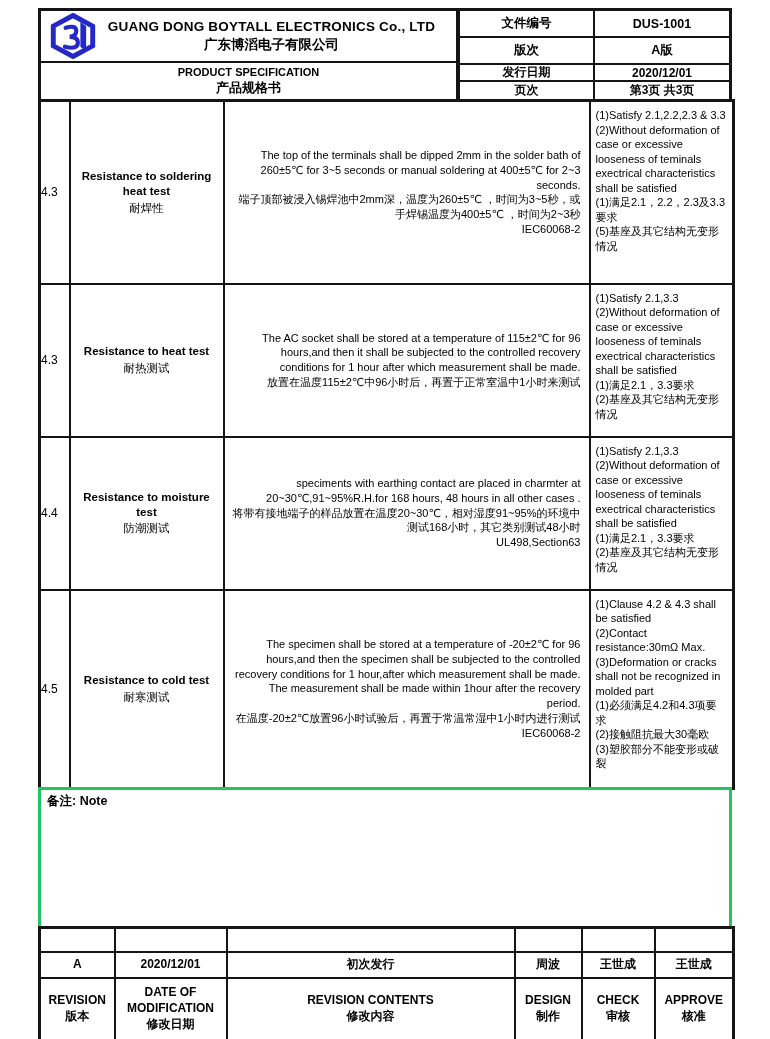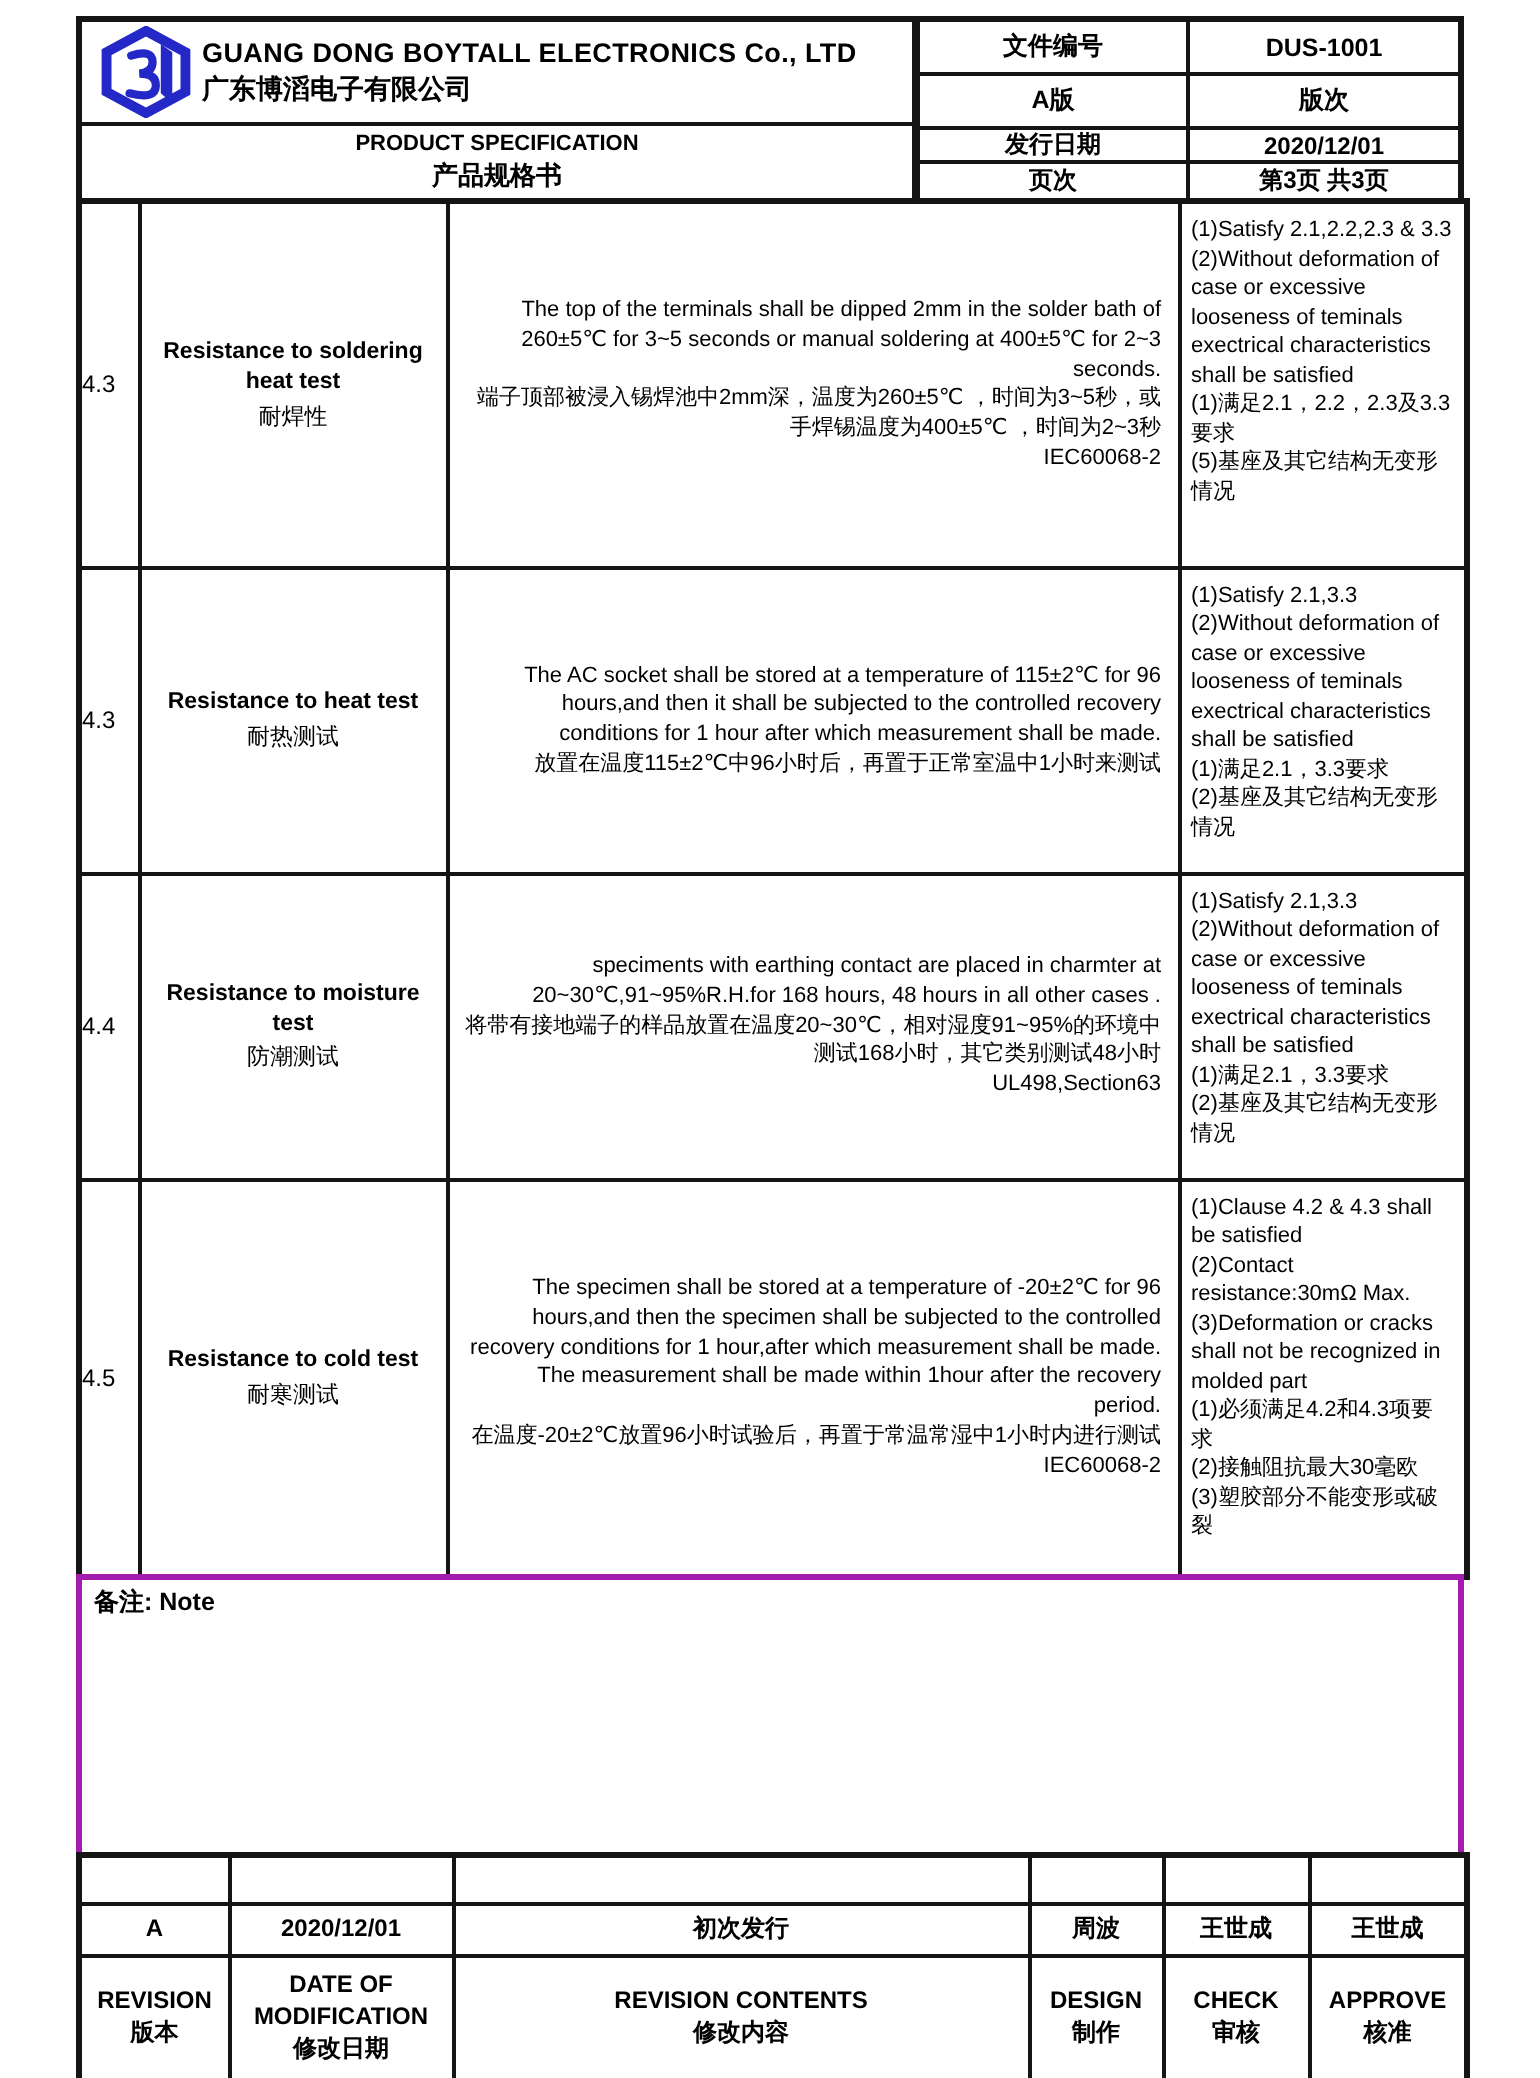--- a/index.html
+++ b/index.html
@@ -5,21 +5,21 @@
   * { margin:0; padding:0; box-sizing:border-box; }
   html,body { width:770px; height:1039px; background:#ffffff; color:#000;
               font-family:"Liberation Sans","DejaVu Sans",sans-serif; }
   .page { position:absolute; left:38px; top:8px; width:694px; }
 
   
   .header { display:flex; border:3px solid #151515; height:94px; background:#fff; }
   .header-left { width:417px; border-right:2px solid #151515; display:flex; flex-direction:column; }
   .company-row { height:52px; border-bottom:2px solid #151515; display:flex; align-items:center; padding:0 4px; }
   .logo-box { width:56px; display:flex; justify-content:center; align-items:center; }
-  .company-names { flex:1; text-align:left; padding-right:10px; }
+  .company-names { flex:1; text-align:center; padding-right:10px; }
   .company-en { font-weight:700; font-size:13.5px; letter-spacing:.2px; }
   .company-cn { font-weight:700; font-size:13.5px; margin-top:2px; }
   .title-row { flex:1; display:flex; flex-direction:column; justify-content:center; text-align:center; }
   .title-en { font-weight:700; font-size:11px; }
   .title-cn { font-weight:700; font-size:13px; margin-top:1px; }
   .header-right { flex:1; display:grid; grid-template-columns:135px 1fr; grid-template-rows:27px 27px 17px 17px; }
   .hcell { border-left:2px solid #151515; border-bottom:2px solid #151515;
            display:flex; align-items:center; justify-content:center;
            font-weight:700; font-size:12.5px; }
   .hcell.small { font-size:12px; }
@@ -36,21 +36,21 @@
   td.desc { vertical-align:middle; font-size:11px; line-height:1.34;
             padding:4px 8px; white-space:pre-line;text-align:right; }
   td.req  { vertical-align:top; font-size:11px; line-height:1.32;
             padding:6px 5px; white-space:pre-line; }
   tr.row-1 { height:183px; }
   tr.row-2 { height:153px; }
   tr.row-3 { height:153px; }
   tr.row-4 { height:199px; }
 
   
-  .note { margin-top:-3px; border:3px solid #a21caf; height:142px;
+  .note { margin-top:-3px; border:3px solid #22c55e; height:142px;
           padding:3px 6px; font-weight:700; font-size:12.5px; }
 
   
   .footer-table { border-collapse:collapse; table-layout:fixed; width:694px;
                   margin-top:-3px; border:3px solid #151515; }
   .footer-table td { border:2px solid #151515; text-align:center; vertical-align:middle;
                      font-weight:700; font-size:12px; line-height:1.3; white-space:pre-line; }
   tr.f-empty { height:24px; }
   tr.f-data  { height:26px; }
   tr.f-head  { height:63px; }
@@ -76,22 +76,22 @@
         </div>
       </div>
       <div class="title-row">
         <div class="title-en">PRODUCT SPECIFICATION</div>
         <div class="title-cn">产品规格书</div>
       </div>
     </div>
     <div class="header-right">
       <div class="hcell">文件编号</div>
       <div class="hcell">DUS-1001</div>
+      <div class="hcell">版次</div>
       <div class="hcell">A版</div>
-      <div class="hcell">版次</div>
       <div class="hcell small">发行日期</div>
       <div class="hcell small">2020/12/01</div>
       <div class="hcell small no-bb">页次</div>
       <div class="hcell small no-bb">第3页  共3页</div>
     </div>
   </div>
 
   <table class="spec-table">
     <colgroup>
         <col style="width:30px">

